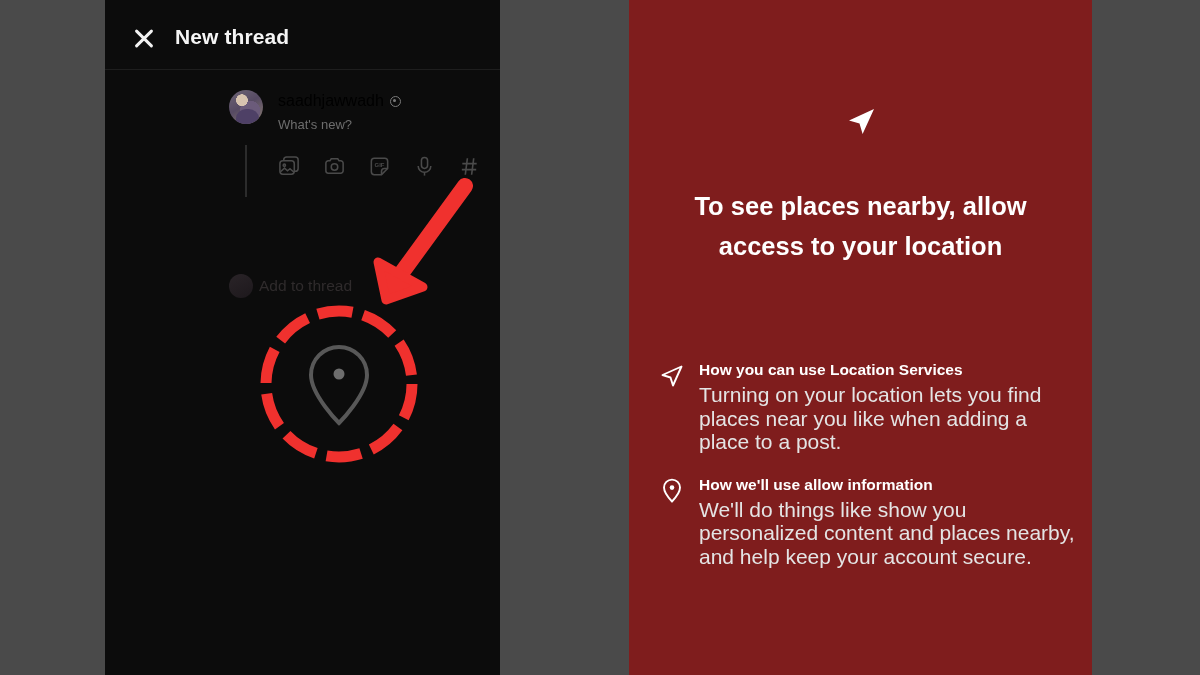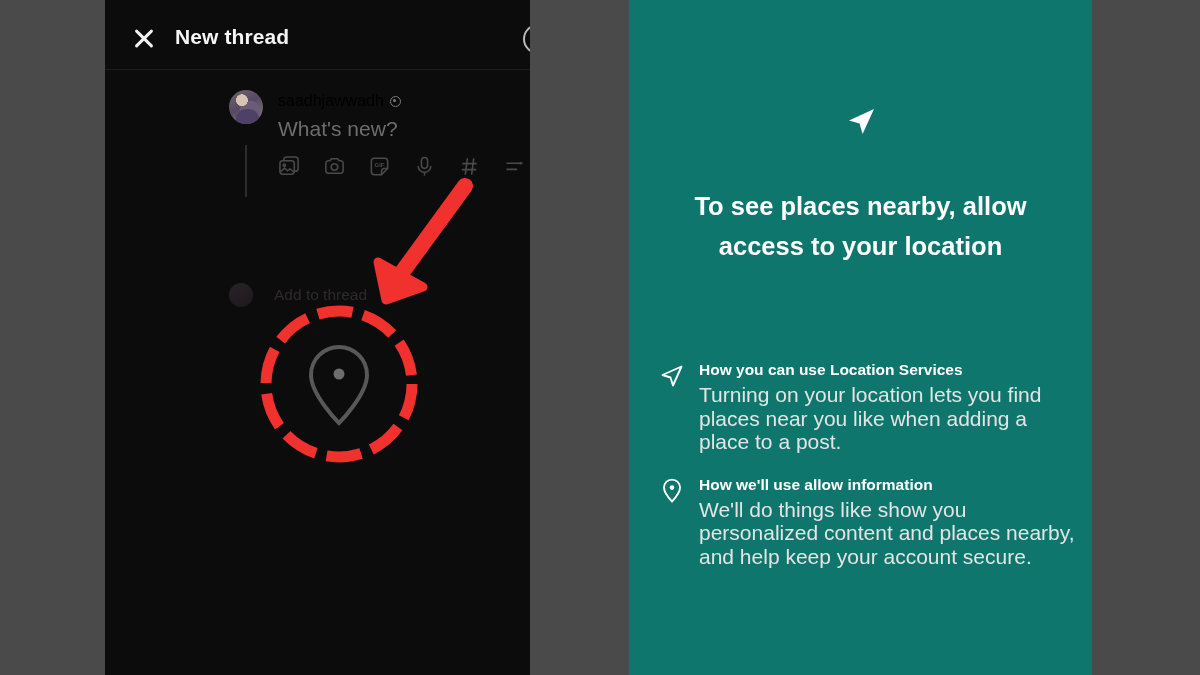--- a/index.html
+++ b/index.html
@@ -19,21 +19,21 @@
     position: absolute;
     left: 0; top: 0;
     width: 1200px; height: 675px;
     background: #4a4a4a;
   }
 
   
   .panel-left {
     position: absolute;
     left: 105px; top: 0;
-    width: 425px; height: 675px;
+    width: 395px; height: 675px;
     background: #0c0c0c;
     overflow: hidden;
     text-align: center;
   }
 
   .header {
     position: absolute;
     left: 0; top: 0;
     width: 467px; height: 70px;
     border-bottom: 1px solid #1e1e1e;
@@ -127,21 +127,21 @@
     position: absolute;
     left: 2px; top: 2px;
     width: 3.5px; height: 3.5px;
     border-radius: 50%;
     background: #7a7a7a;
   }
 
   .placeholder-text {
     position: absolute;
     left: 173px; top: 47px;
-    font-size: 21px;
+    font-size: 13px;
     color: #6d6d6d;
   }
 
   .thread-line {
     position: absolute;
     left: 140px; top: 75px;
     width: 1.5px; height: 52px;
     background: #2c2c2c;
   }
 
@@ -156,24 +156,24 @@
     width: 23px; height: 23px;
     cursor: pointer;
     display: flex;
     align-items: center;
     justify-content: center;
   }
   .tool svg { display: block; }
 
   .addrow {
     position: absolute;
-    left: 124px; top: 213px;
+    left: 124px; top: 204px;
     display: flex;
     align-items: center;
-    gap: 21px;
+    gap: 6px;
   }
   .addrow .mini-avatar {
     width: 24px; height: 24px;
     border-radius: 50%;
     background: linear-gradient(150deg, #2a2428, #1d181c);
   }
   .addrow .add-label {
     font-size: 15.5px;
     color: #2f2b2c;
   }
@@ -197,21 +197,21 @@
     left: 240px; top: 170px;
     width: 140px; height: 150px;
     pointer-events: none;
   }
 
   
   .panel-right {
     position: absolute;
     left: 629px; top: 0;
     width: 463px; height: 675px;
-    background: #0f766e;
+    background: #7f1d1d;
     overflow: hidden;
   }
 
   .nav-arrow-hero {
     position: absolute;
     left: 50%;
     top: 104px;
     transform: translateX(-50%);
     width: 36px; height: 36px;
   }

